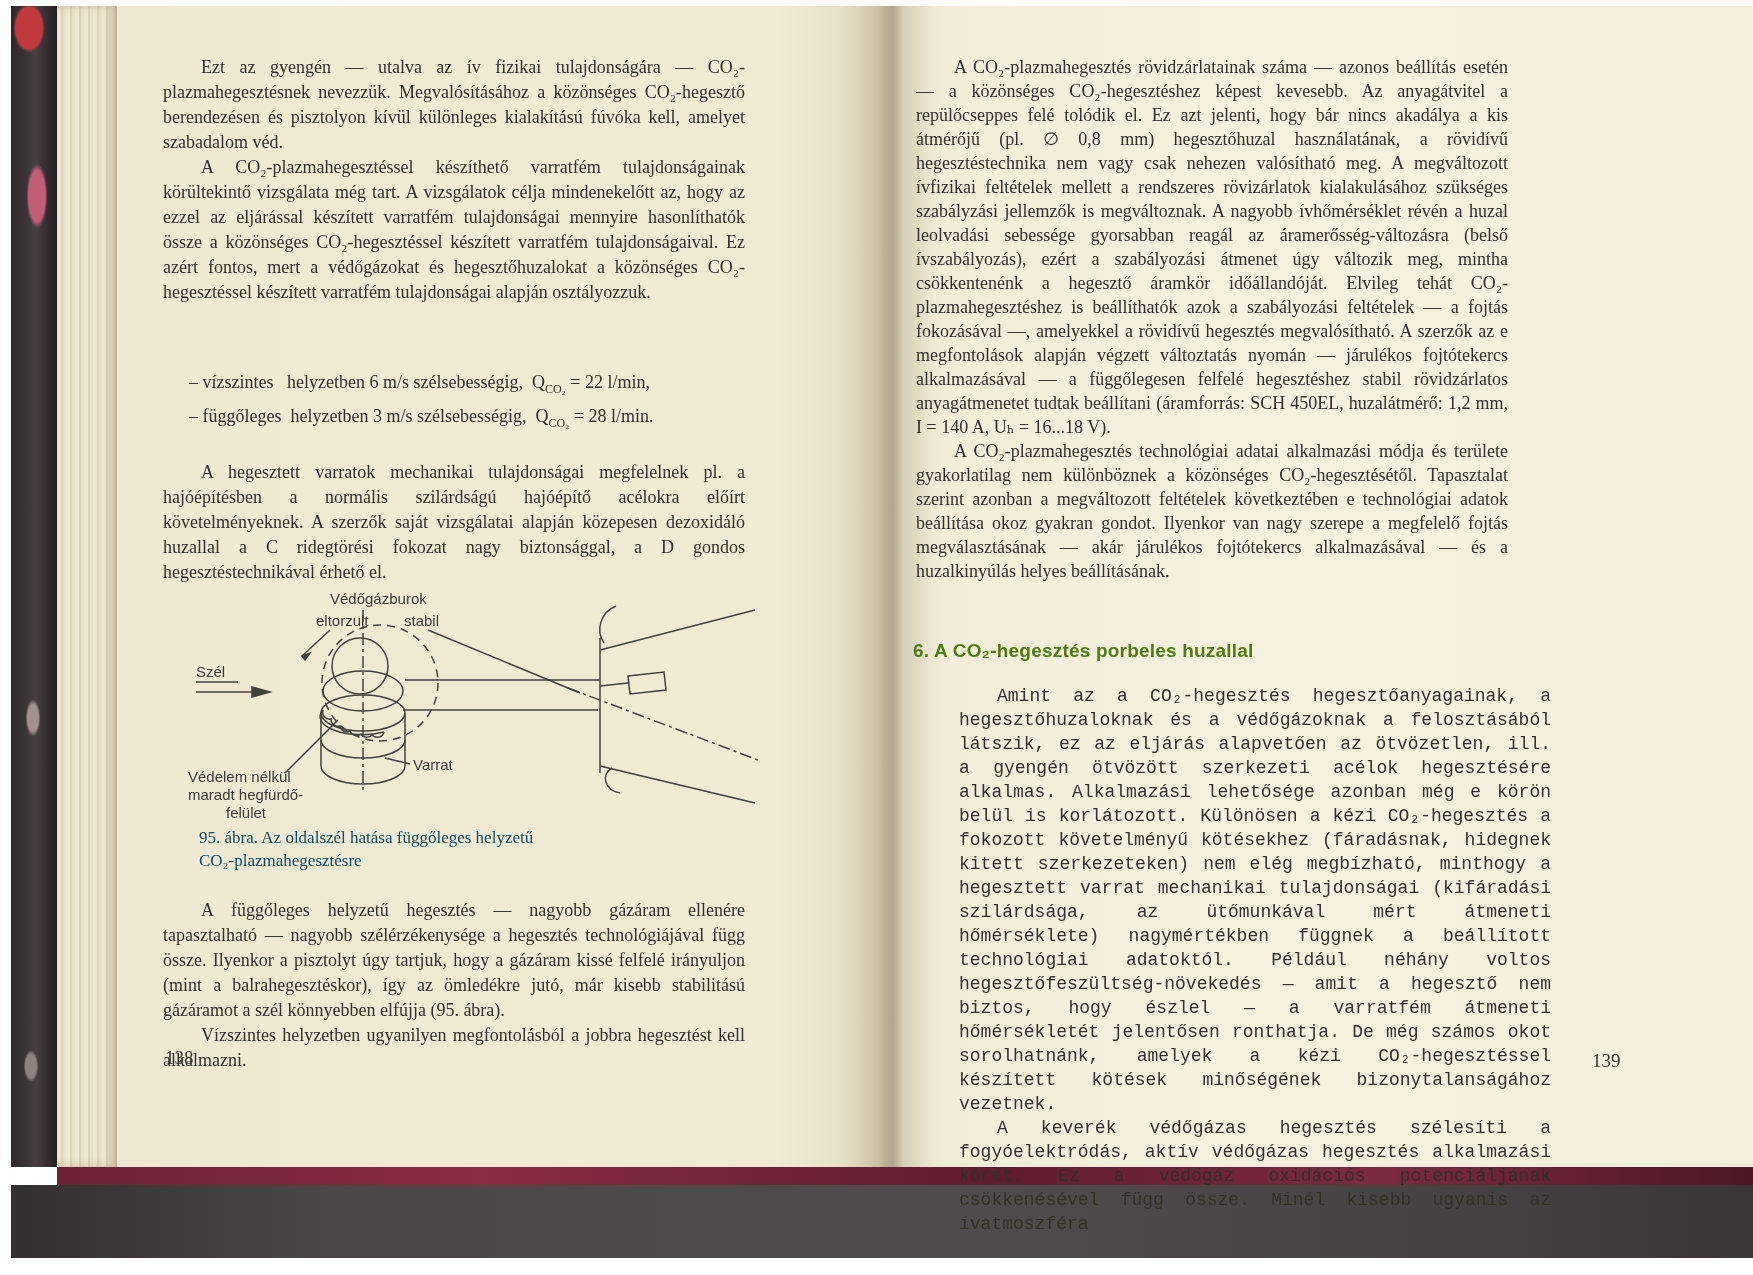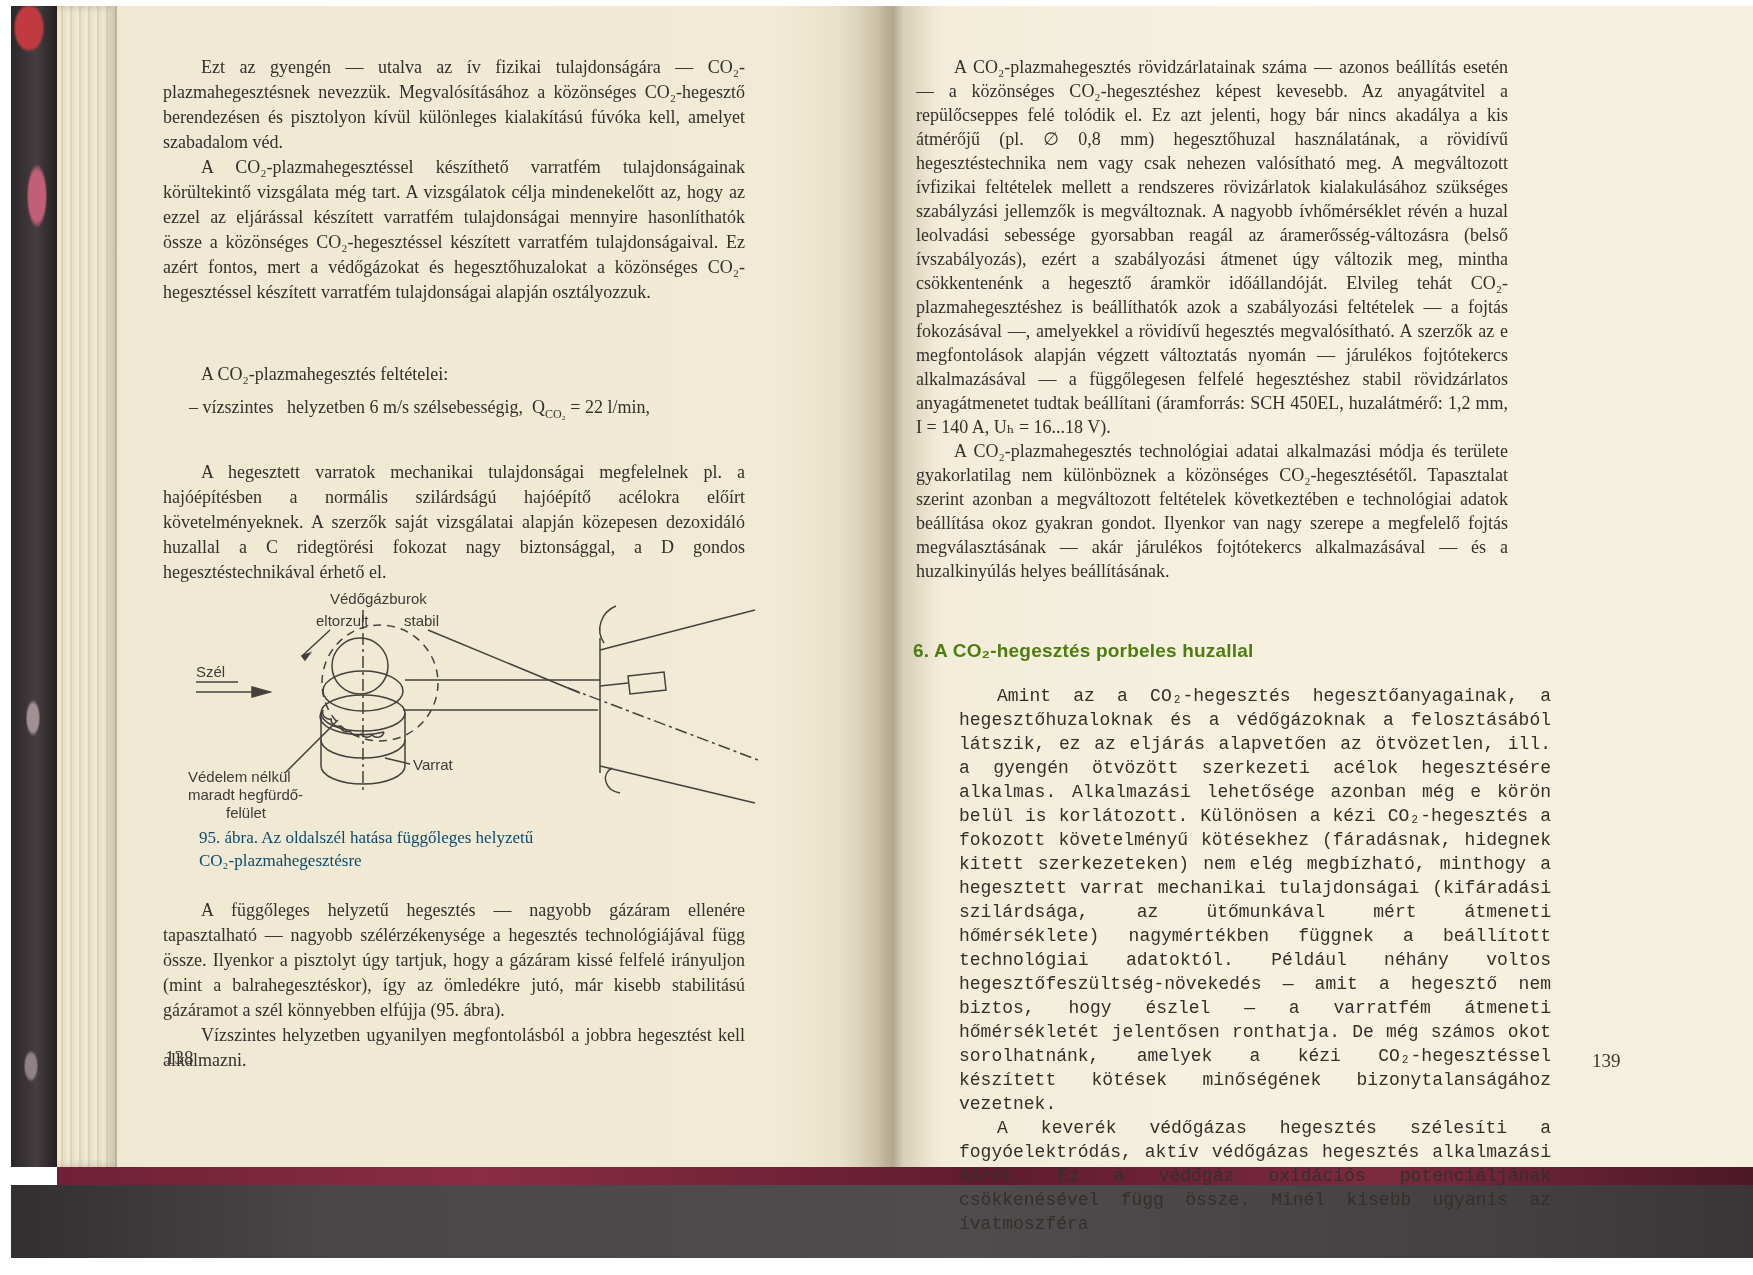--- a/index.html
+++ b/index.html
@@ -50,22 +50,22 @@
   </div>
   <div class="cover-bottom"></div>
   <div class="scan-bg"></div>
 
   <div class="col" style="left:163px;top:55px;width:582px;">
     <p>Ezt az gyengén — utalva az ív fizikai tulajdonságára — CO₂-plazmahegesztésnek nevezzük. Megvalósításához a közönséges CO₂-hegesztő berendezésen és pisztolyon kívül különleges kialakítású fúvóka kell, amelyet szabadalom véd.</p>
     <p>A CO₂-plazmahegesztéssel készíthető varratfém tulajdonságainak körültekintő vizsgálata még tart. A vizsgálatok célja mindenekelőtt az, hogy az ezzel az eljárással készített varratfém tulajdonságai mennyire hasonlíthatók össze a közönséges CO₂-hegesztéssel készített varratfém tulajdonságaival. Ez azért fontos, mert a védőgázokat és hegesztőhuzalokat a közönséges CO₂-hegesztéssel készített varratfém tulajdonságai alapján osztályozzuk.</p>
   </div>
 
   <div class="col" style="left:163px;top:362px;width:582px;">
-    <p class="cond-title">A CO₂-plazmahegesztés feltételei:</p>
     <div class="cond"><span>– vízszintes   helyzetben 6 m/s szélsebességig,  Q</span><sub>CO₂</sub><span> = 22 l/min,</span></div>
+    <div class="cond" style="margin-top:2px;"><span>– függőleges  helyzetben 3 m/s szélsebességig,  Q</span><sub>CO₂</sub><span> = 28 l/min.</span></div>
   </div>
 
   <div class="col" style="left:163px;top:460px;width:582px;">
     <p>A hegesztett varratok mechanikai tulajdonságai megfelelnek pl. a hajóépítésben a normális szilárdságú hajóépítő acélokra előírt követelményeknek. A szerzők saját vizsgálatai alapján közepesen dezoxidáló huzallal a C ridegtörési fokozat nagy biztonsággal, a D gondos hegesztéstechnikával érhető el.</p>
   </div>
 
   <div class="figure" style="left:180px;top:588px;">
     <svg width="580" height="235" viewBox="0 0 580 235">
       <g fill="none" stroke="#44413c" stroke-width="1.5">
 

